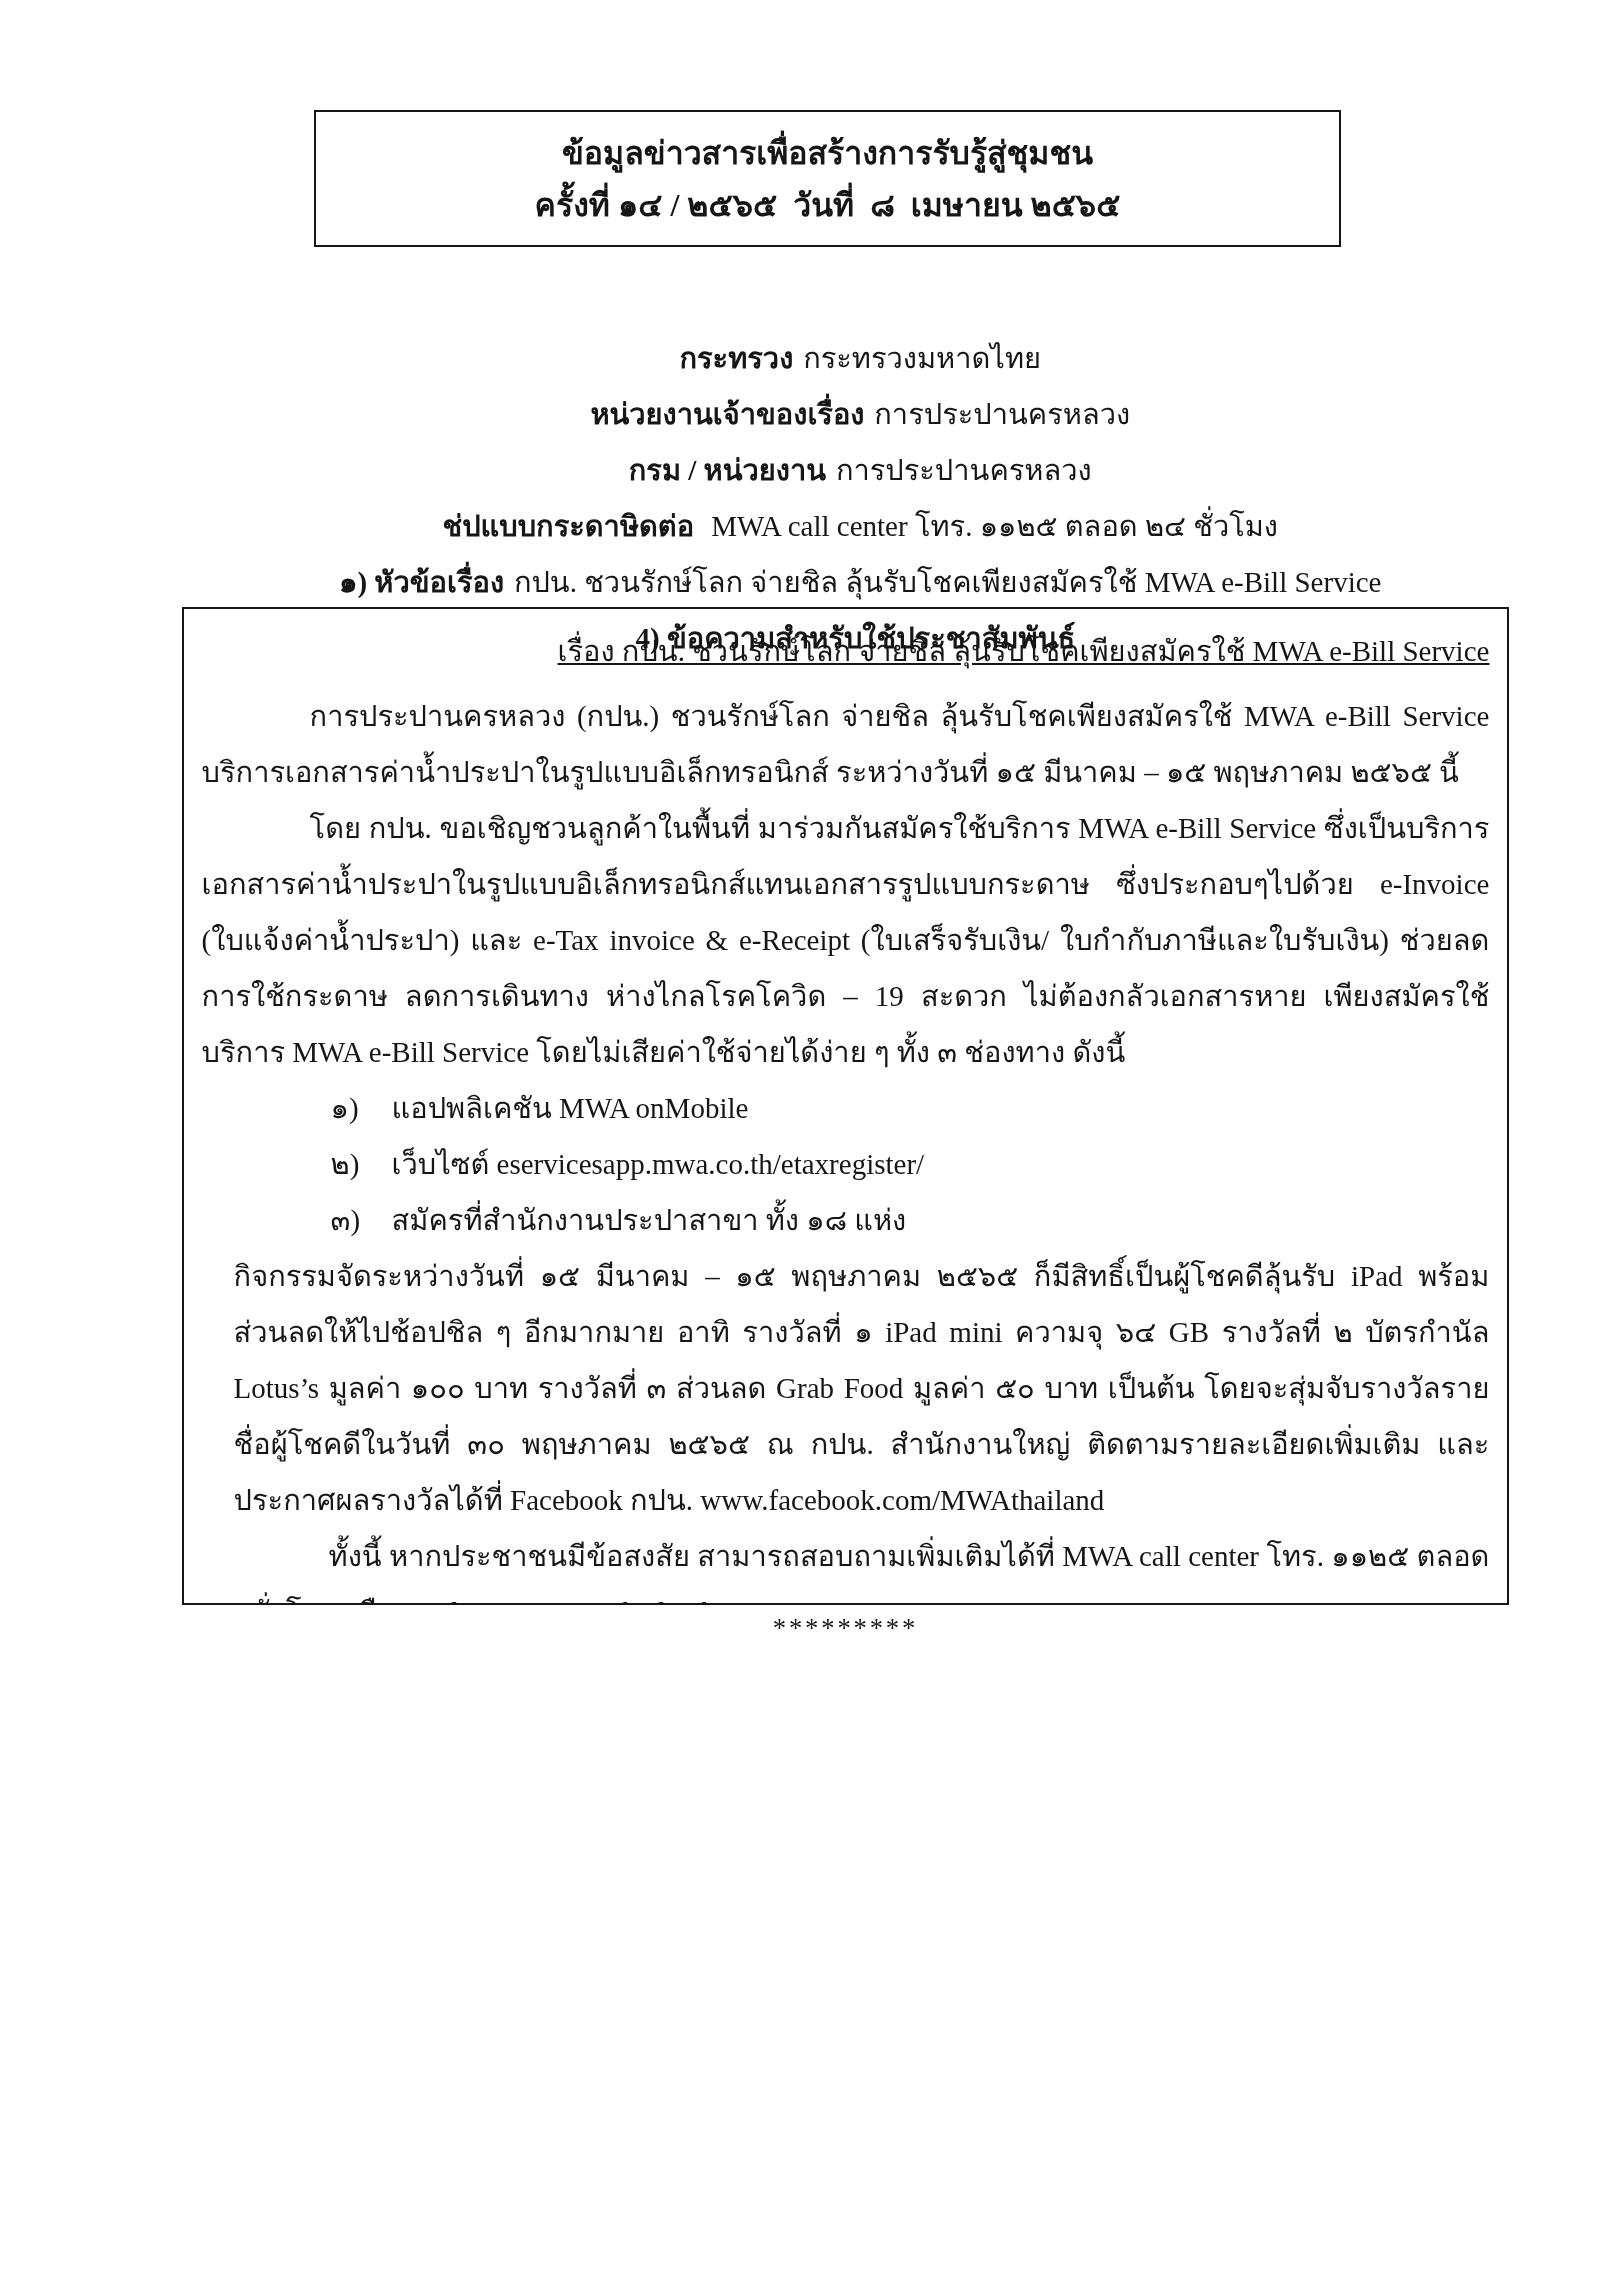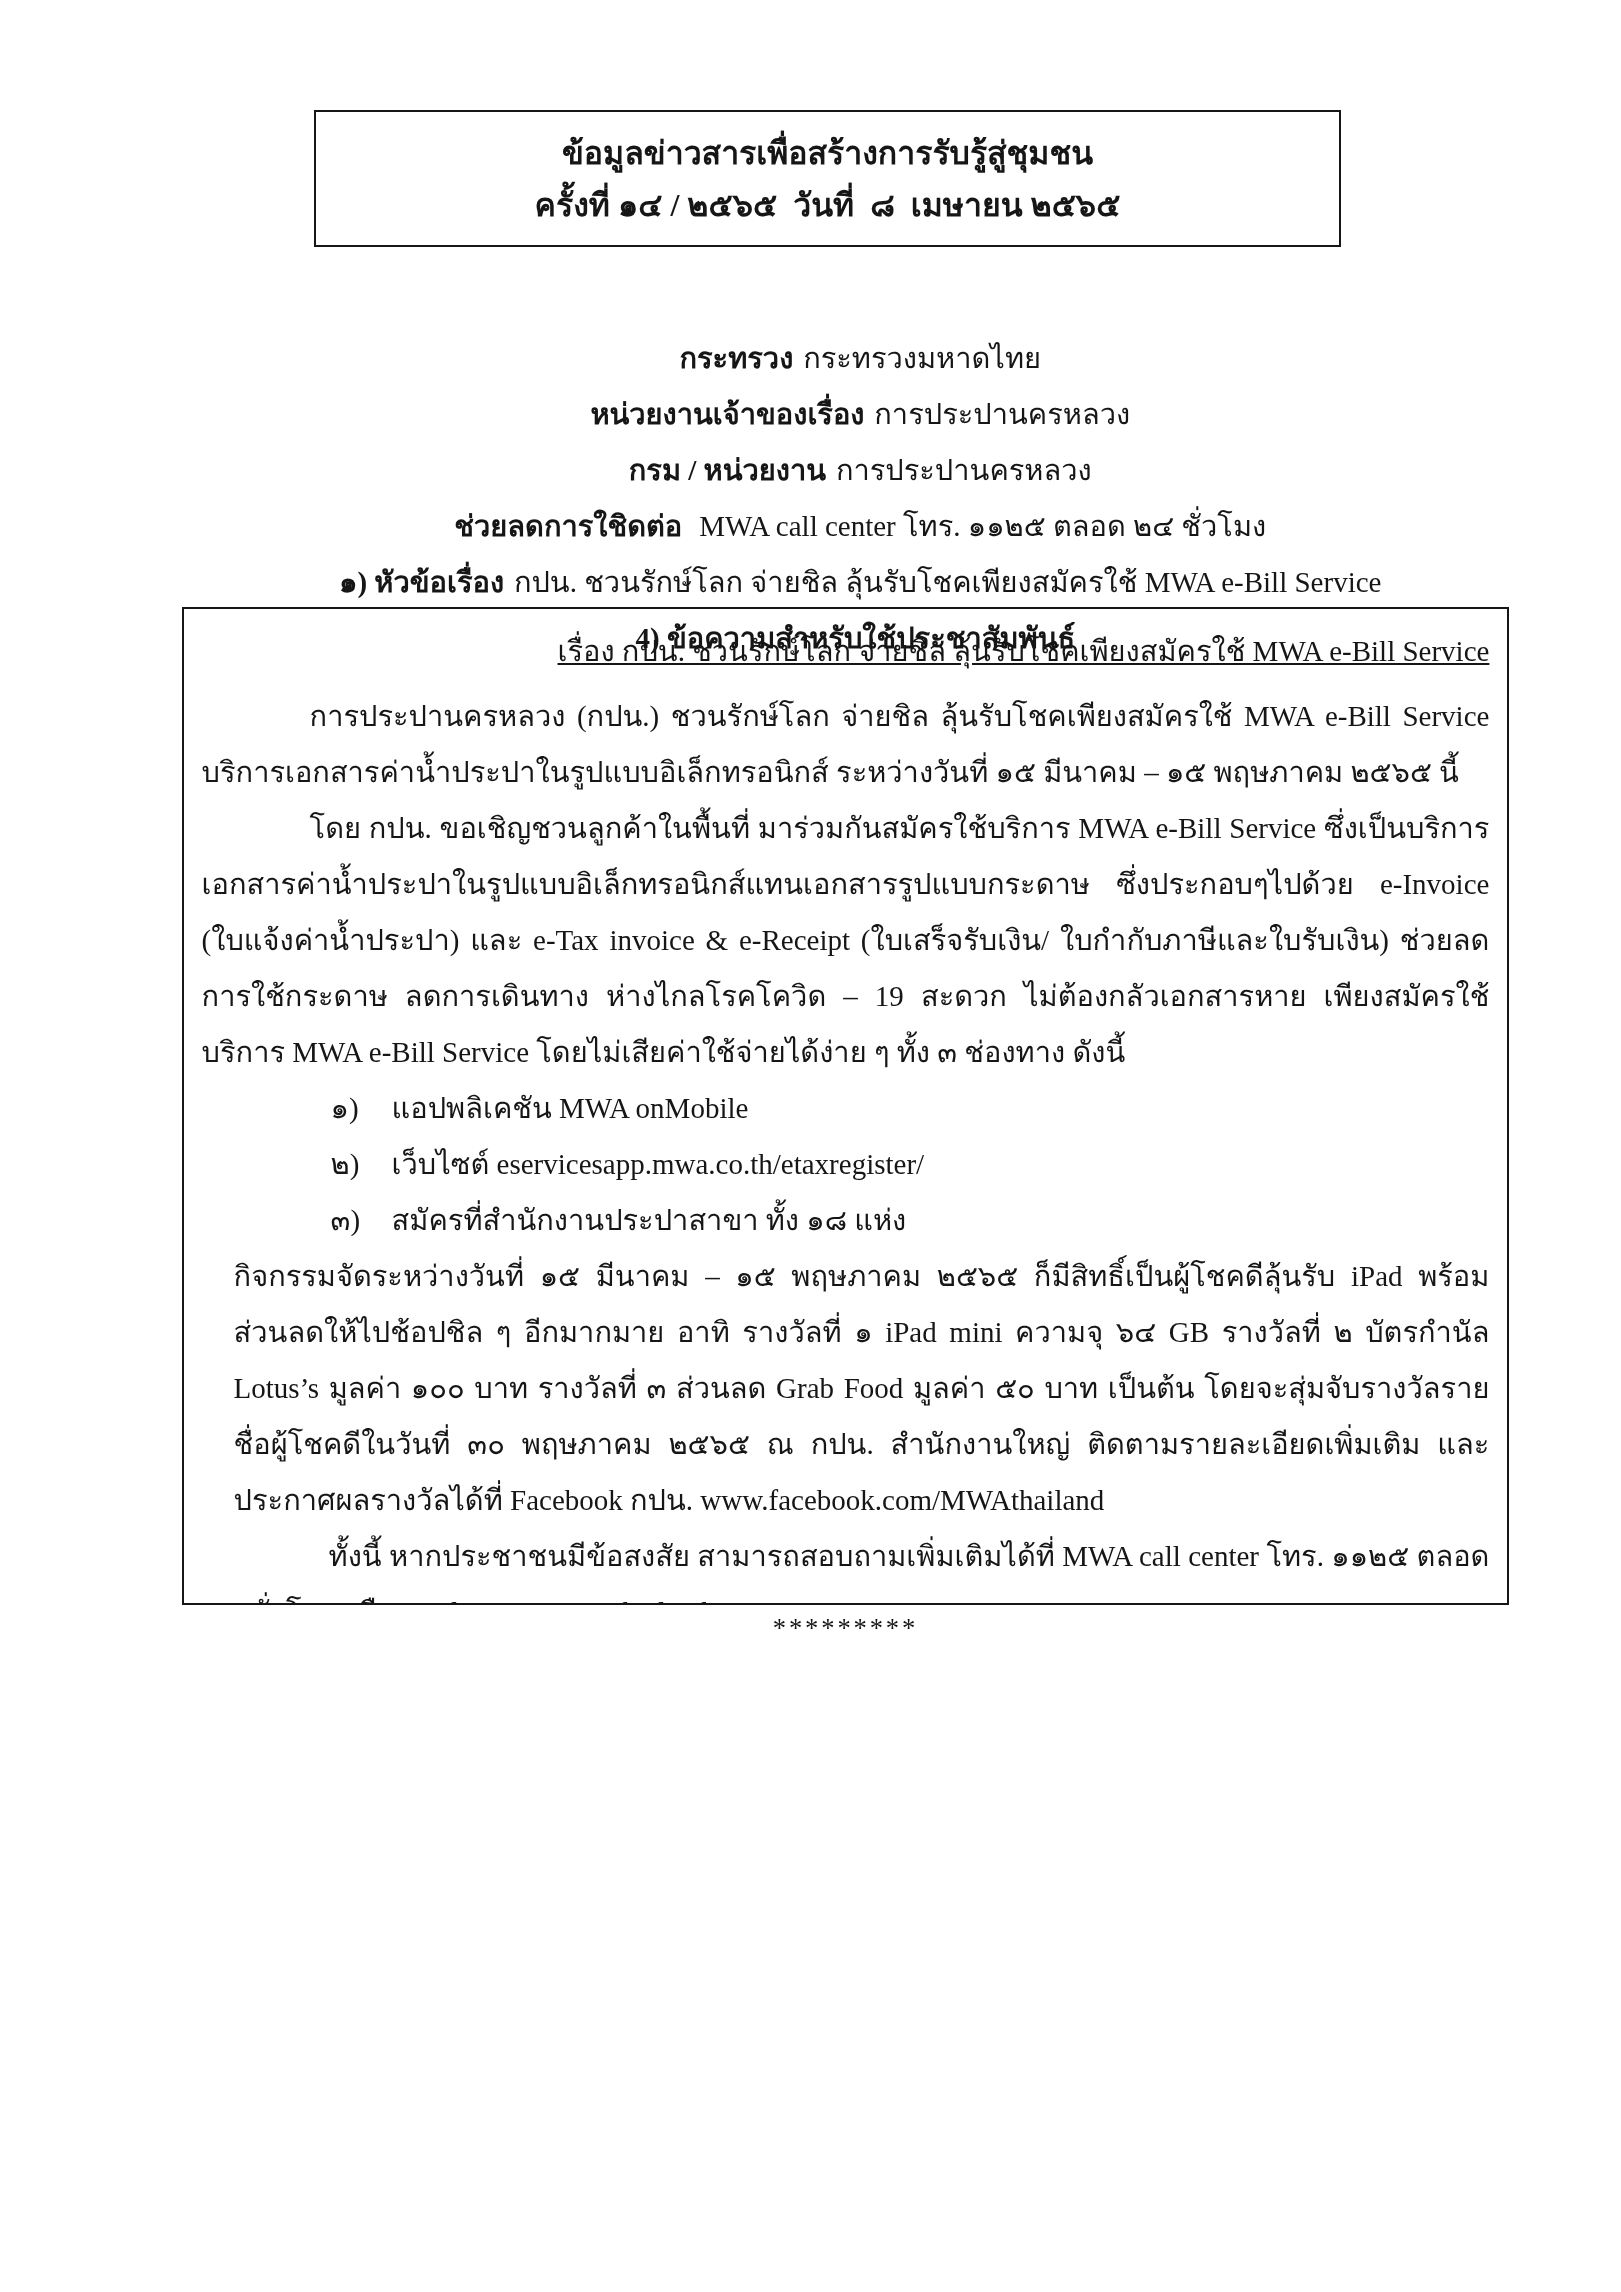--- a/index.html
+++ b/index.html
@@ -102,21 +102,21 @@
     <div class="meta-line">
       <span class="meta-label">กระทรวง</span><span class="meta-value">กระทรวงมหาดไทย</span>
     </div>
     <div class="meta-line">
       <span class="meta-label">หน่วยงานเจ้าของเรื่อง</span><span class="meta-value">การประปานครหลวง</span>
     </div>
     <div class="meta-line">
       <span class="meta-label">กรม / หน่วยงาน</span><span class="meta-value">การประปานครหลวง</span>
     </div>
     <div class="meta-line">
-      <span class="meta-label">ช่วยลดการใชิดต่อ</span><span class="meta-value"> MWA call center โทร. ๑๑๒๕ ตลอด ๒๔ ชั่วโมง</span>
+      <span class="meta-label">ช่ปแบบกระดาษิดต่อ</span><span class="meta-value"> MWA call center โทร. ๑๑๒๕ ตลอด ๒๔ ชั่วโมง</span>
     </div>
     <div class="meta-line">
       <span class="meta-label">๑) หัวข้อเรื่อง</span><span class="meta-value">กปน. ชวนรักษ์โลก จ่ายชิล ลุ้นรับโชคเพียงสมัครใช้ MWA e-Bill Service</span>
     </div>
     <div class="meta-line">
       <span class="meta-label">4) ข้อความสำหรับใช้ประชาสัมพันธ์</span><span class="meta-value"></span>
     </div>
   </div>
 
   <div class="content-box">

